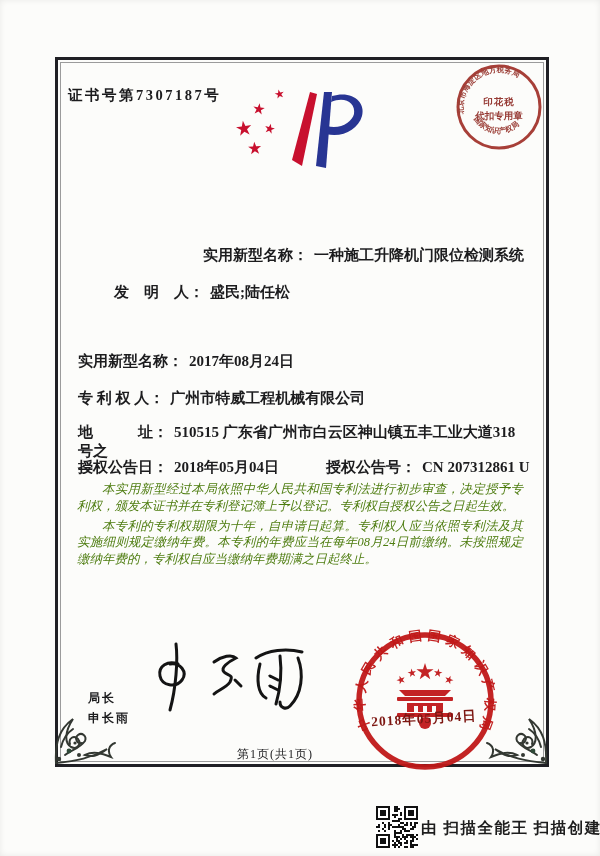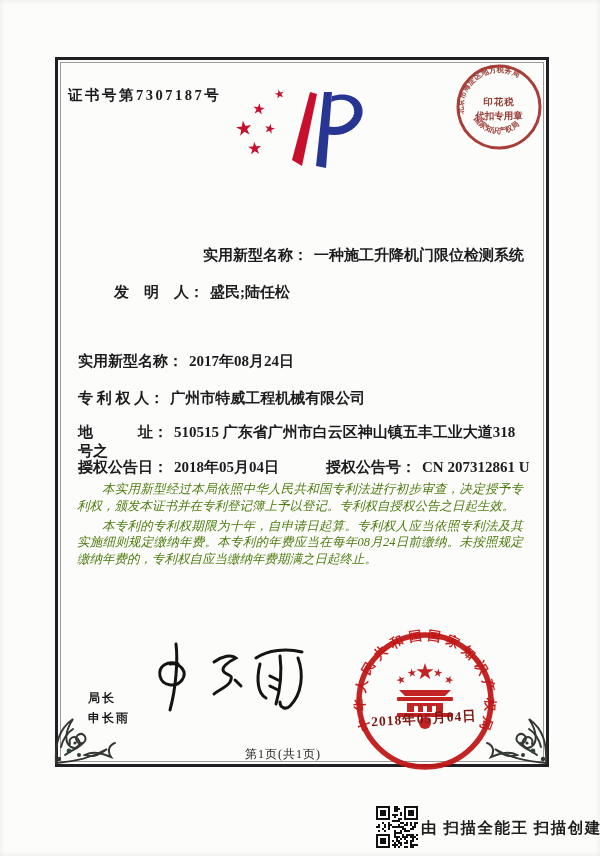--- a/index.html
+++ b/index.html
@@ -23,21 +23,21 @@
   .grant-right{position:absolute;left:248px;top:0;}
   .paras{position:absolute;left:77px;top:481px;width:446px;font-size:12.5px;line-height:1.34;
     font-style:italic;text-align:justify;color:#4d7c0f;}
   .paras p{margin:0 0 3px 0;text-indent:2em;}
   .signoff{position:absolute;left:88px;top:688px;font-size:12px;font-weight:bold;letter-spacing:2px;line-height:1.7;}
   .signature{position:absolute;left:140px;top:636px;z-index:3;}
   .tax-stamp{position:absolute;left:454px;top:62px;width:90px;height:90px;z-index:4;opacity:.92;}
   .office-seal{position:absolute;left:350px;top:626px;width:150px;height:150px;z-index:5;}
   .seal-date{position:absolute;left:-12px;top:84px;width:172px;text-align:center;z-index:6;
     color:#7d1712;font-weight:bold;font-size:13.5px;letter-spacing:1px;transform:rotate(-3.5deg);}
-  .page-number{position:absolute;left:0;width:550px;top:746px;text-align:center;font-size:12px;letter-spacing:1px;padding-left:8px;}
+  .page-number{position:absolute;left:0;width:550px;top:746px;text-align:center;font-size:12px;letter-spacing:1px;}
   .ornament{position:absolute;width:72px;height:72px;z-index:2;}
   .ornament.left{left:49px;top:697px;}
   .ornament.right{left:481px;top:697px;transform:scaleX(-1);}
   .qr{position:absolute;left:376px;top:806px;width:42px;height:42px;}
   .scan-note{position:absolute;left:421px;top:818px;font-size:15.5px;font-weight:bold;letter-spacing:1.5px;color:#1d1d1d;white-space:nowrap;}
 </style>
 </head>
 <body>
 
 <div class="page">

